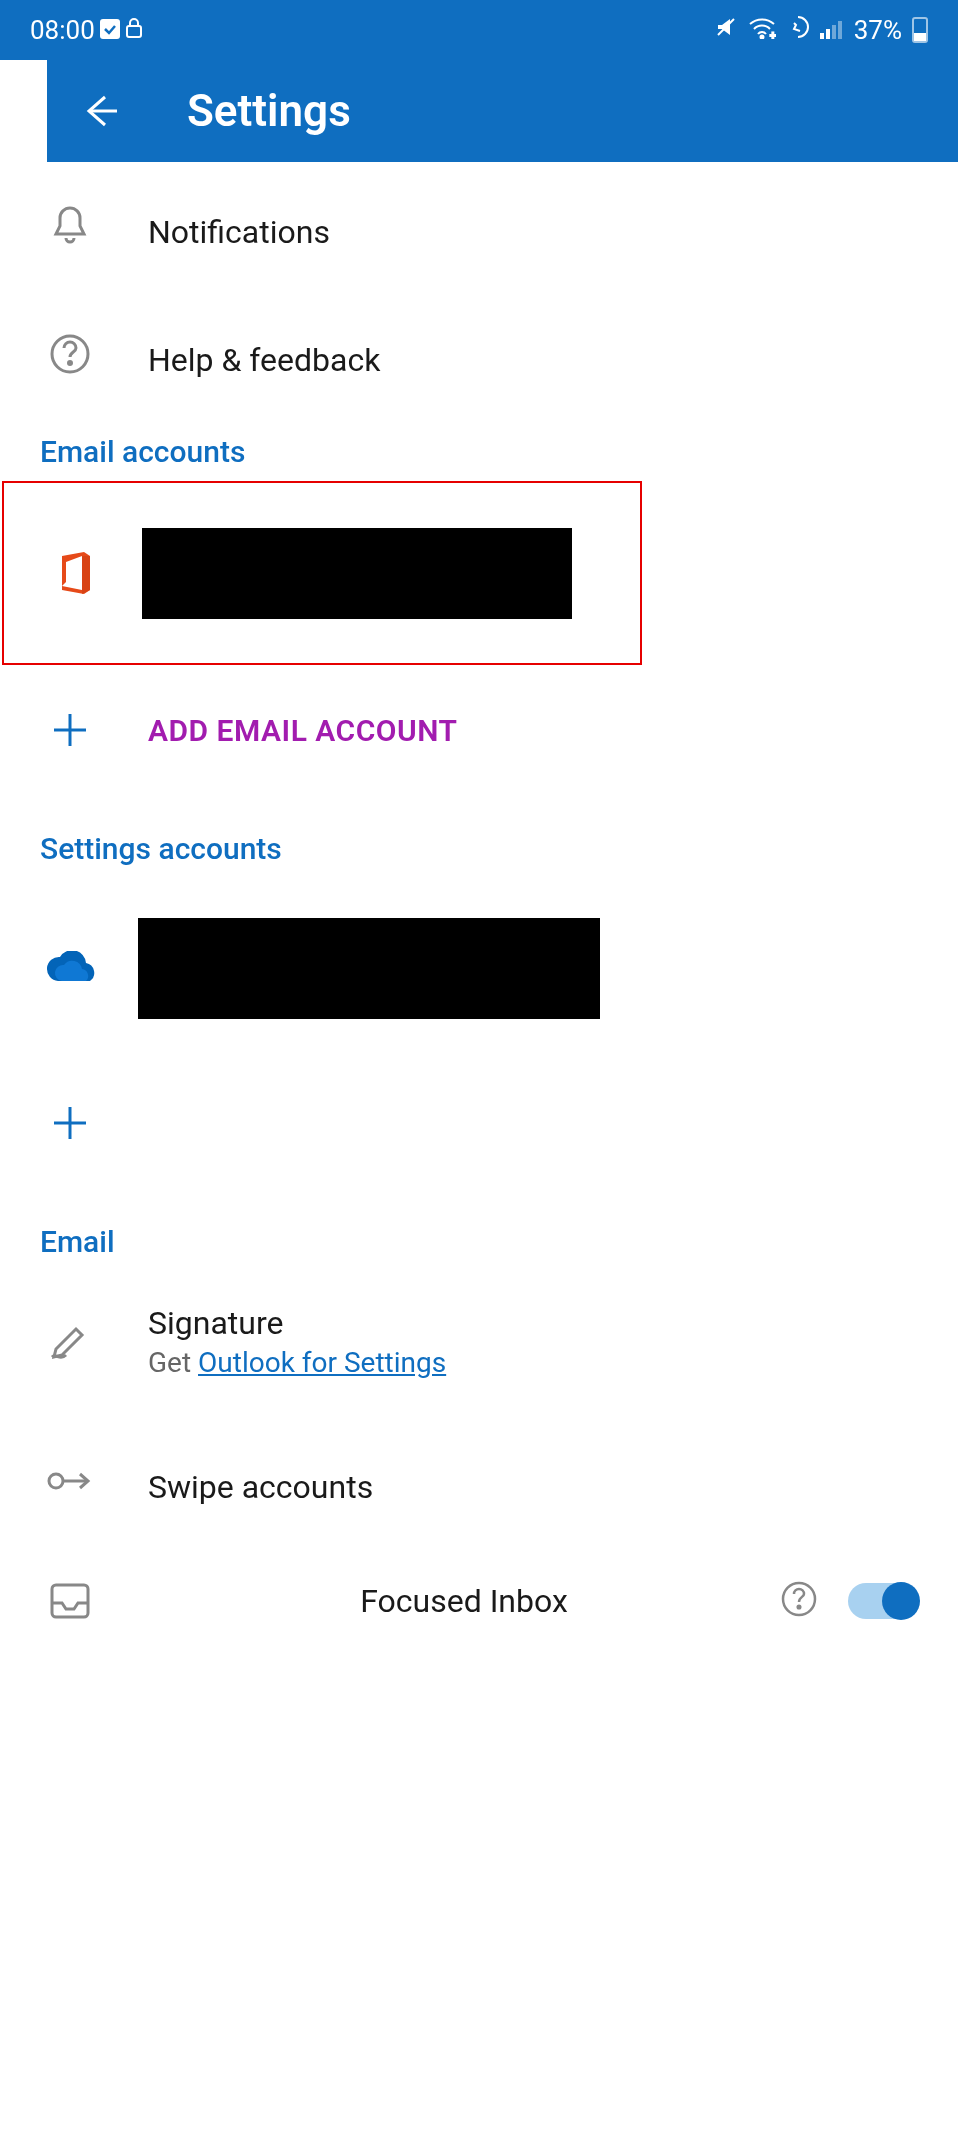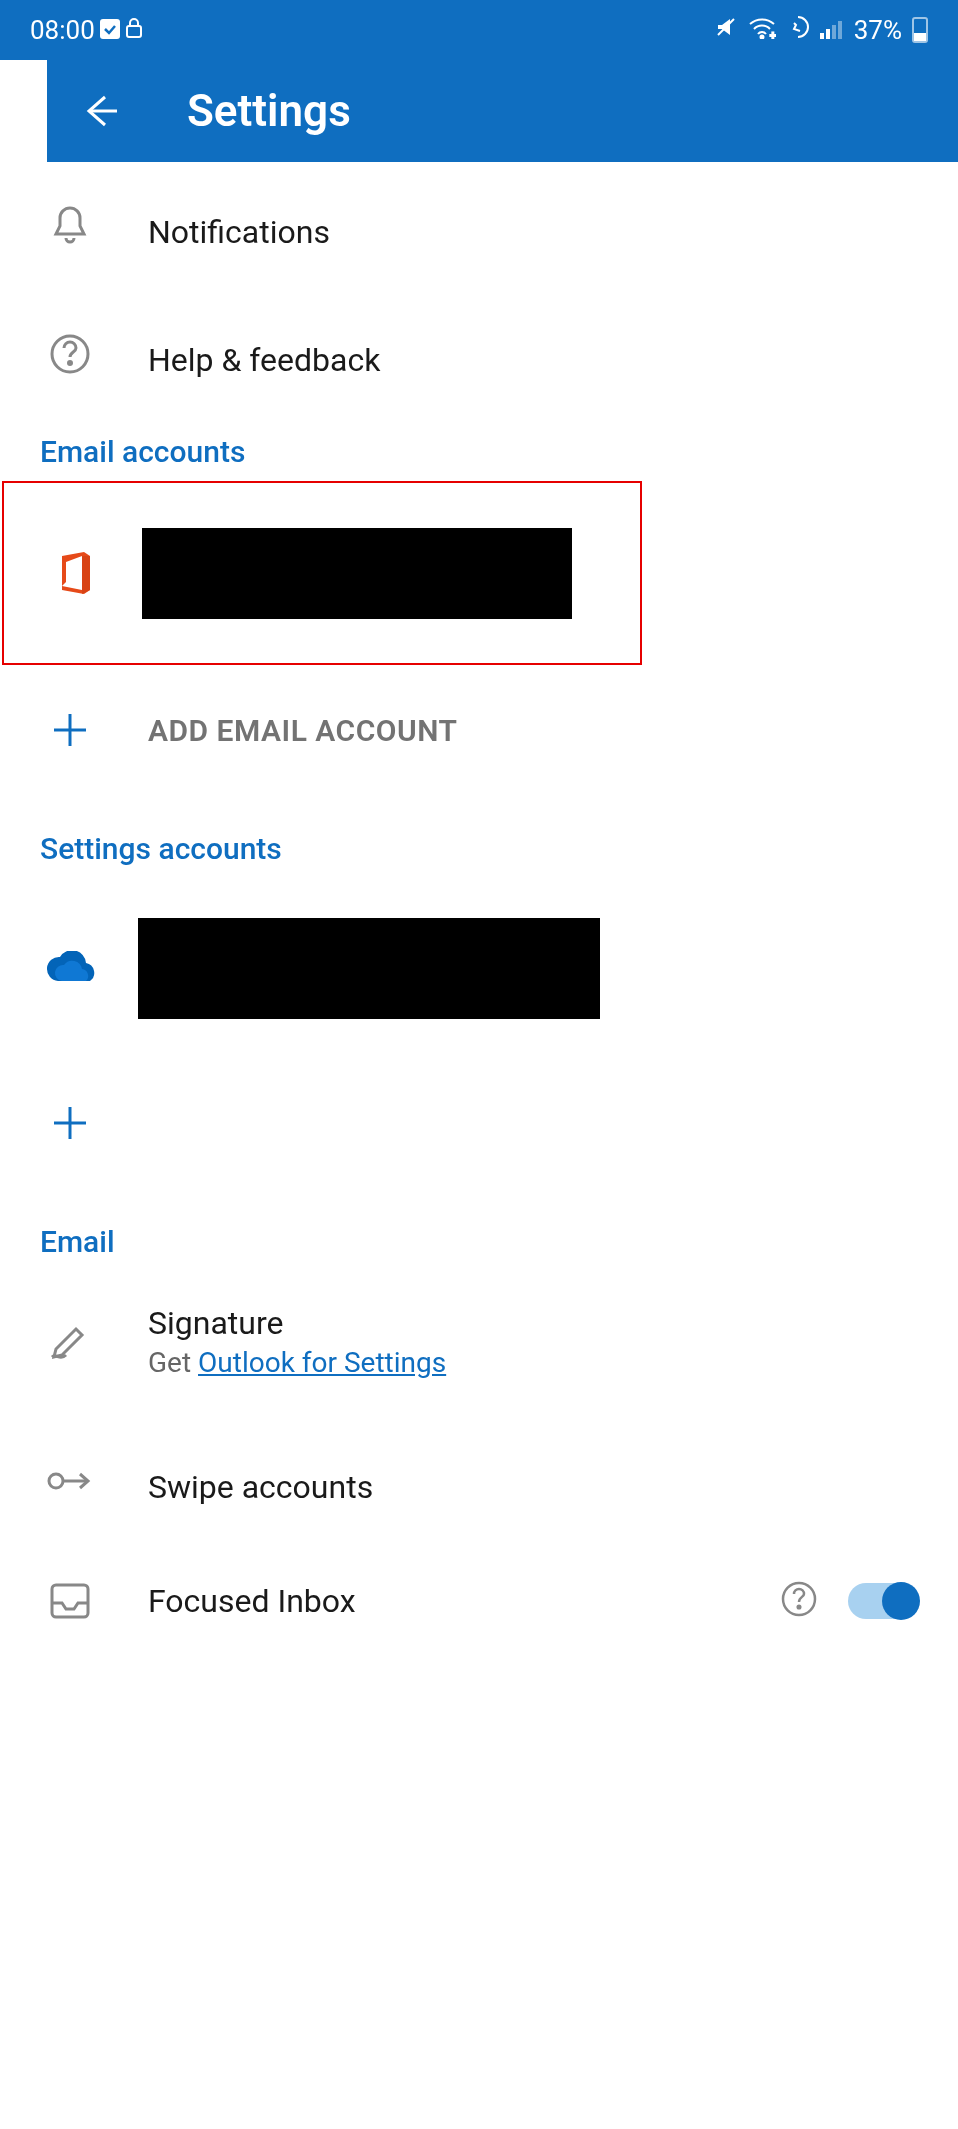--- a/index.html
+++ b/index.html
@@ -134,21 +134,21 @@
       width: 60px;
       display: flex;
       justify-content: center;
       align-items: center;
     }
     
     .add-text {
       margin-left: 48px;
       font-size: 30px;
       font-weight: 600;
-      color: #737373;
+      color: #a21caf;
       letter-spacing: 0.5px;
     }
     
     .signature-item {
       display: flex;
       align-items: center;
       padding: 0 40px;
       height: 140px;
     }
     
@@ -177,20 +177,21 @@
       align-items: center;
       padding: 0 40px;
       height: 100px;
     }
     
     .focused-text {
       margin-left: 48px;
       font-size: 32px;
       color: #1a1a1a;
       flex: 1;
+      text-align: center;
     }
     
     .focused-right {
       display: flex;
       align-items: center;
       gap: 30px;
     }
     
     .toggle {
       width: 70px;

